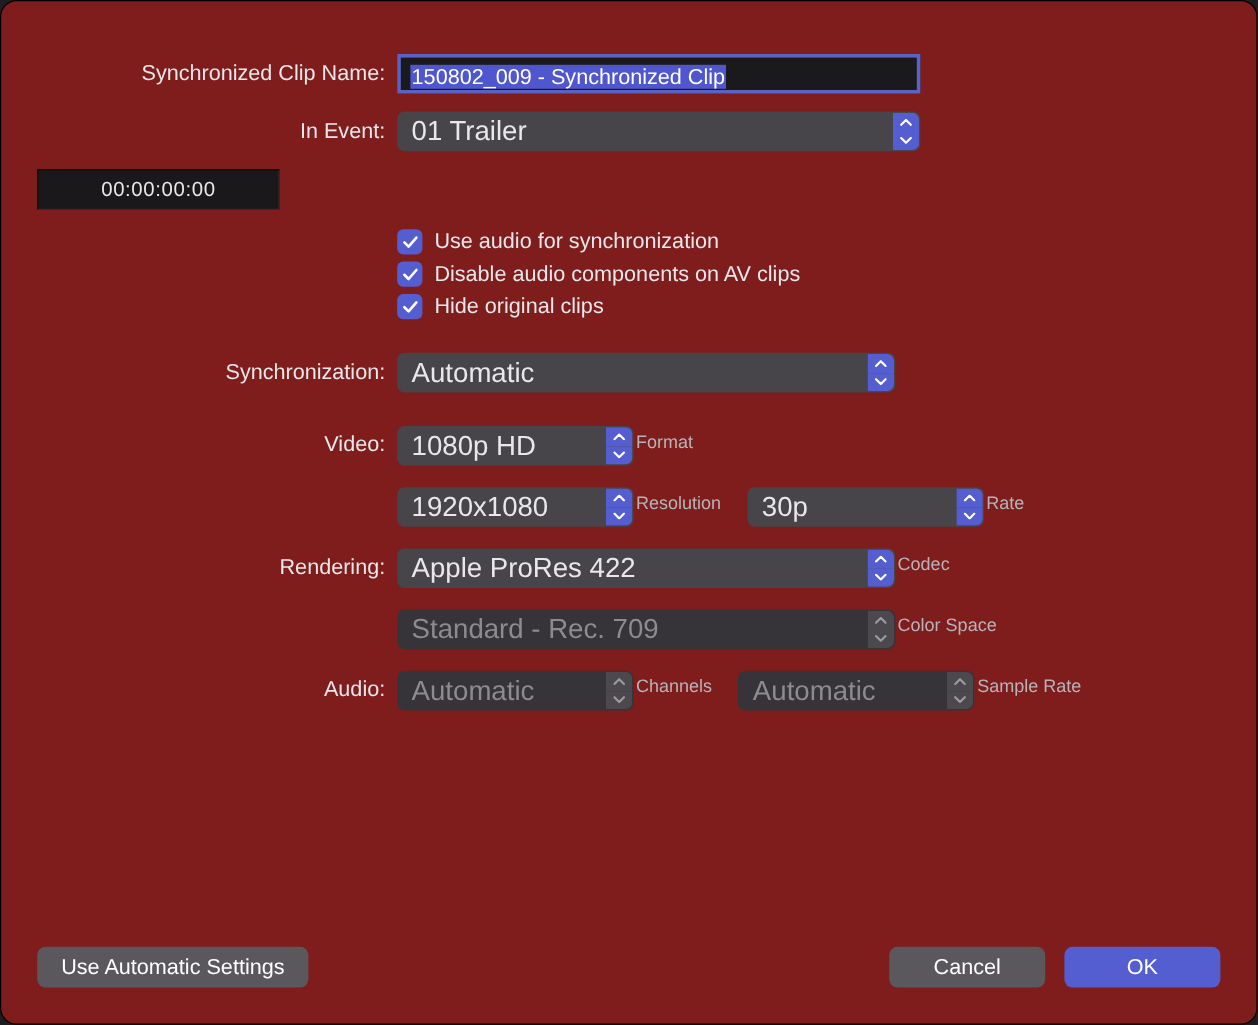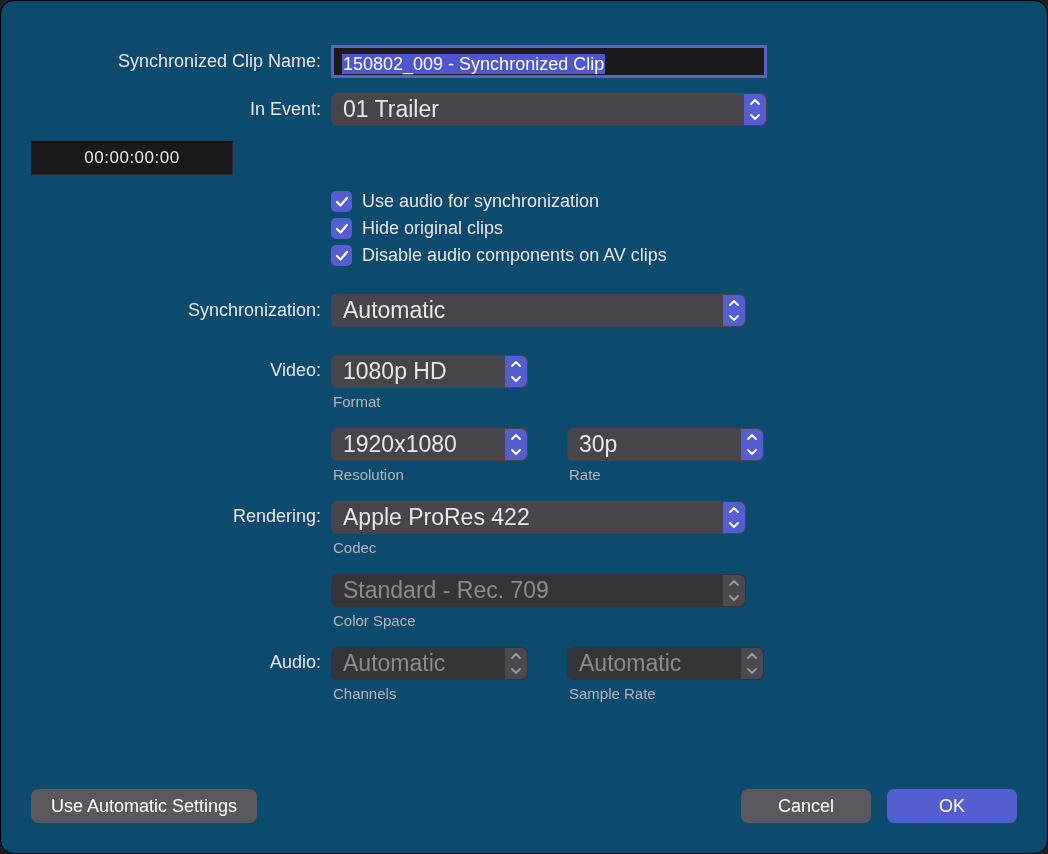--- a/index.html
+++ b/index.html
@@ -1,38 +1,38 @@
 <!DOCTYPE html>
 <html><head>
 <meta charset="utf-8">
 <style>
 html,body{margin:0;padding:0;width:1048px;height:854px;background:#1f1d20;font-family:-apple-system,"Helvetica Neue",Arial,sans-serif;font-size:16px;color:#e9e7ea;-webkit-font-smoothing:antialiased}
-.dialog{width:1048px;height:854px;background:#0c4a6e;border-radius:14px;position:relative;box-sizing:border-box;padding:44px 30px 18px 30px;border:1px solid #000}
+.dialog{width:1048px;height:854px;background:#7f1d1d;border-radius:14px;position:relative;box-sizing:border-box;padding:44px 30px 18px 30px;border:1px solid #000}
 .row{display:flex;align-items:center;margin-bottom:12px}
 .label{width:290px;text-align:right;padding-right:10px;color:#e9e7ea;font-size:18px}
 .fields{flex:1}
 .sublabel{font-size:15px;color:#b6b4b8;margin-top:5px;margin-left:2px}
 .textinput{height:33px;line-height:33px;background:#1a191b;border:3px solid #5a63c4;border-radius:0;padding:0 8px;font-size:18px;color:#fff;box-sizing:border-box}
 .textinput .sel{background:#4f56ce;color:#fff;padding:0 1px}
 .tc{display:inline-block;width:200px;height:32px;line-height:32px;background:#1a181b;border-top:1px solid #0c0b0d;border-left:1px solid #0c0b0d;border-right:1px solid #2e2d30;border-bottom:1px solid #2e2d30;text-align:center;font-size:17px;letter-spacing:.5px}
 .select{position:relative;display:inline-block;height:33px;line-height:33px;background:#47454a;border-radius:6px;font-size:23px;color:#e9e7ea;padding:0 30px 0 12px;box-sizing:border-box}
 .select.disabled{background:#363438;color:#8d8b90}
 .stepper{position:absolute;right:1px;top:1px;bottom:1px;width:22px;display:flex;flex-direction:column;border-radius:0 6px 6px 0;overflow:hidden}
 .stepper .half{flex:1;background:#555ed0;display:flex;align-items:center;justify-content:center}
 .stepper.disabled .half{background:#4b494e}
 .stepper .half svg{display:block}
 .chk{display:inline-flex;align-items:center;justify-content:center;width:21px;height:21px;background:#555ed0;border-radius:5px;margin-right:10px;flex:none}
 .chkrow{display:flex;align-items:center;margin:6px 0}
 .chkrow span{font-size:18px}
 .footer{position:absolute;left:30px;right:30px;bottom:30px;display:flex;align-items:flex-start}
 .btn{height:34px;line-height:34px;padding:0 20px;border-radius:7px;background:#5a585d;color:#fff;font-size:18px;text-align:center;min-width:90px;box-sizing:border-box}
 .btn.primary{background:#555ed0}
 .btn.small{min-width:0}
-.pair{display:flex;gap:39px}
-.col{display:flex;flex-direction:column}
+.pair{display:flex;gap:22px}
+.col{display:flex;flex-direction:row}
 </style>
 </head>
 <body>
 
 <div class="dialog">
 
   <div class="row" style="margin-bottom:15px">
     <div class="label">Synchronized Clip Name:</div>
     <div class="fields">
       <div class="textinput" style="width:436px">
@@ -78,29 +78,29 @@
             </svg>
         </div>
         <span>Use audio for synchronization</span>
       </div>
       <div class="chkrow">
         <div class="chk">
           <svg width="14" height="12">
               <path d="M2 6 L5.5 9.5 L12 2" stroke="#fff" stroke-width="2.2" fill="none" stroke-linecap="round" stroke-linejoin="round"></path>
             </svg>
         </div>
-        <span>Hide original clips</span>
+        <span>Disable audio components on AV clips</span>
       </div>
       <div class="chkrow">
         <div class="chk">
           <svg width="14" height="12">
               <path d="M2 6 L5.5 9.5 L12 2" stroke="#fff" stroke-width="2.2" fill="none" stroke-linecap="round" stroke-linejoin="round"></path>
             </svg>
         </div>
-        <span>Disable audio components on AV clips</span>
+        <span>Hide original clips</span>
       </div>
     </div>
   </div>
 
   <div class="row" style="margin-bottom:28px">
     <div class="label">Synchronization:</div>
     <div class="fields">
       <div class="select" style="width:415px">
         <span>Automatic</span>
         <div class="stepper">

